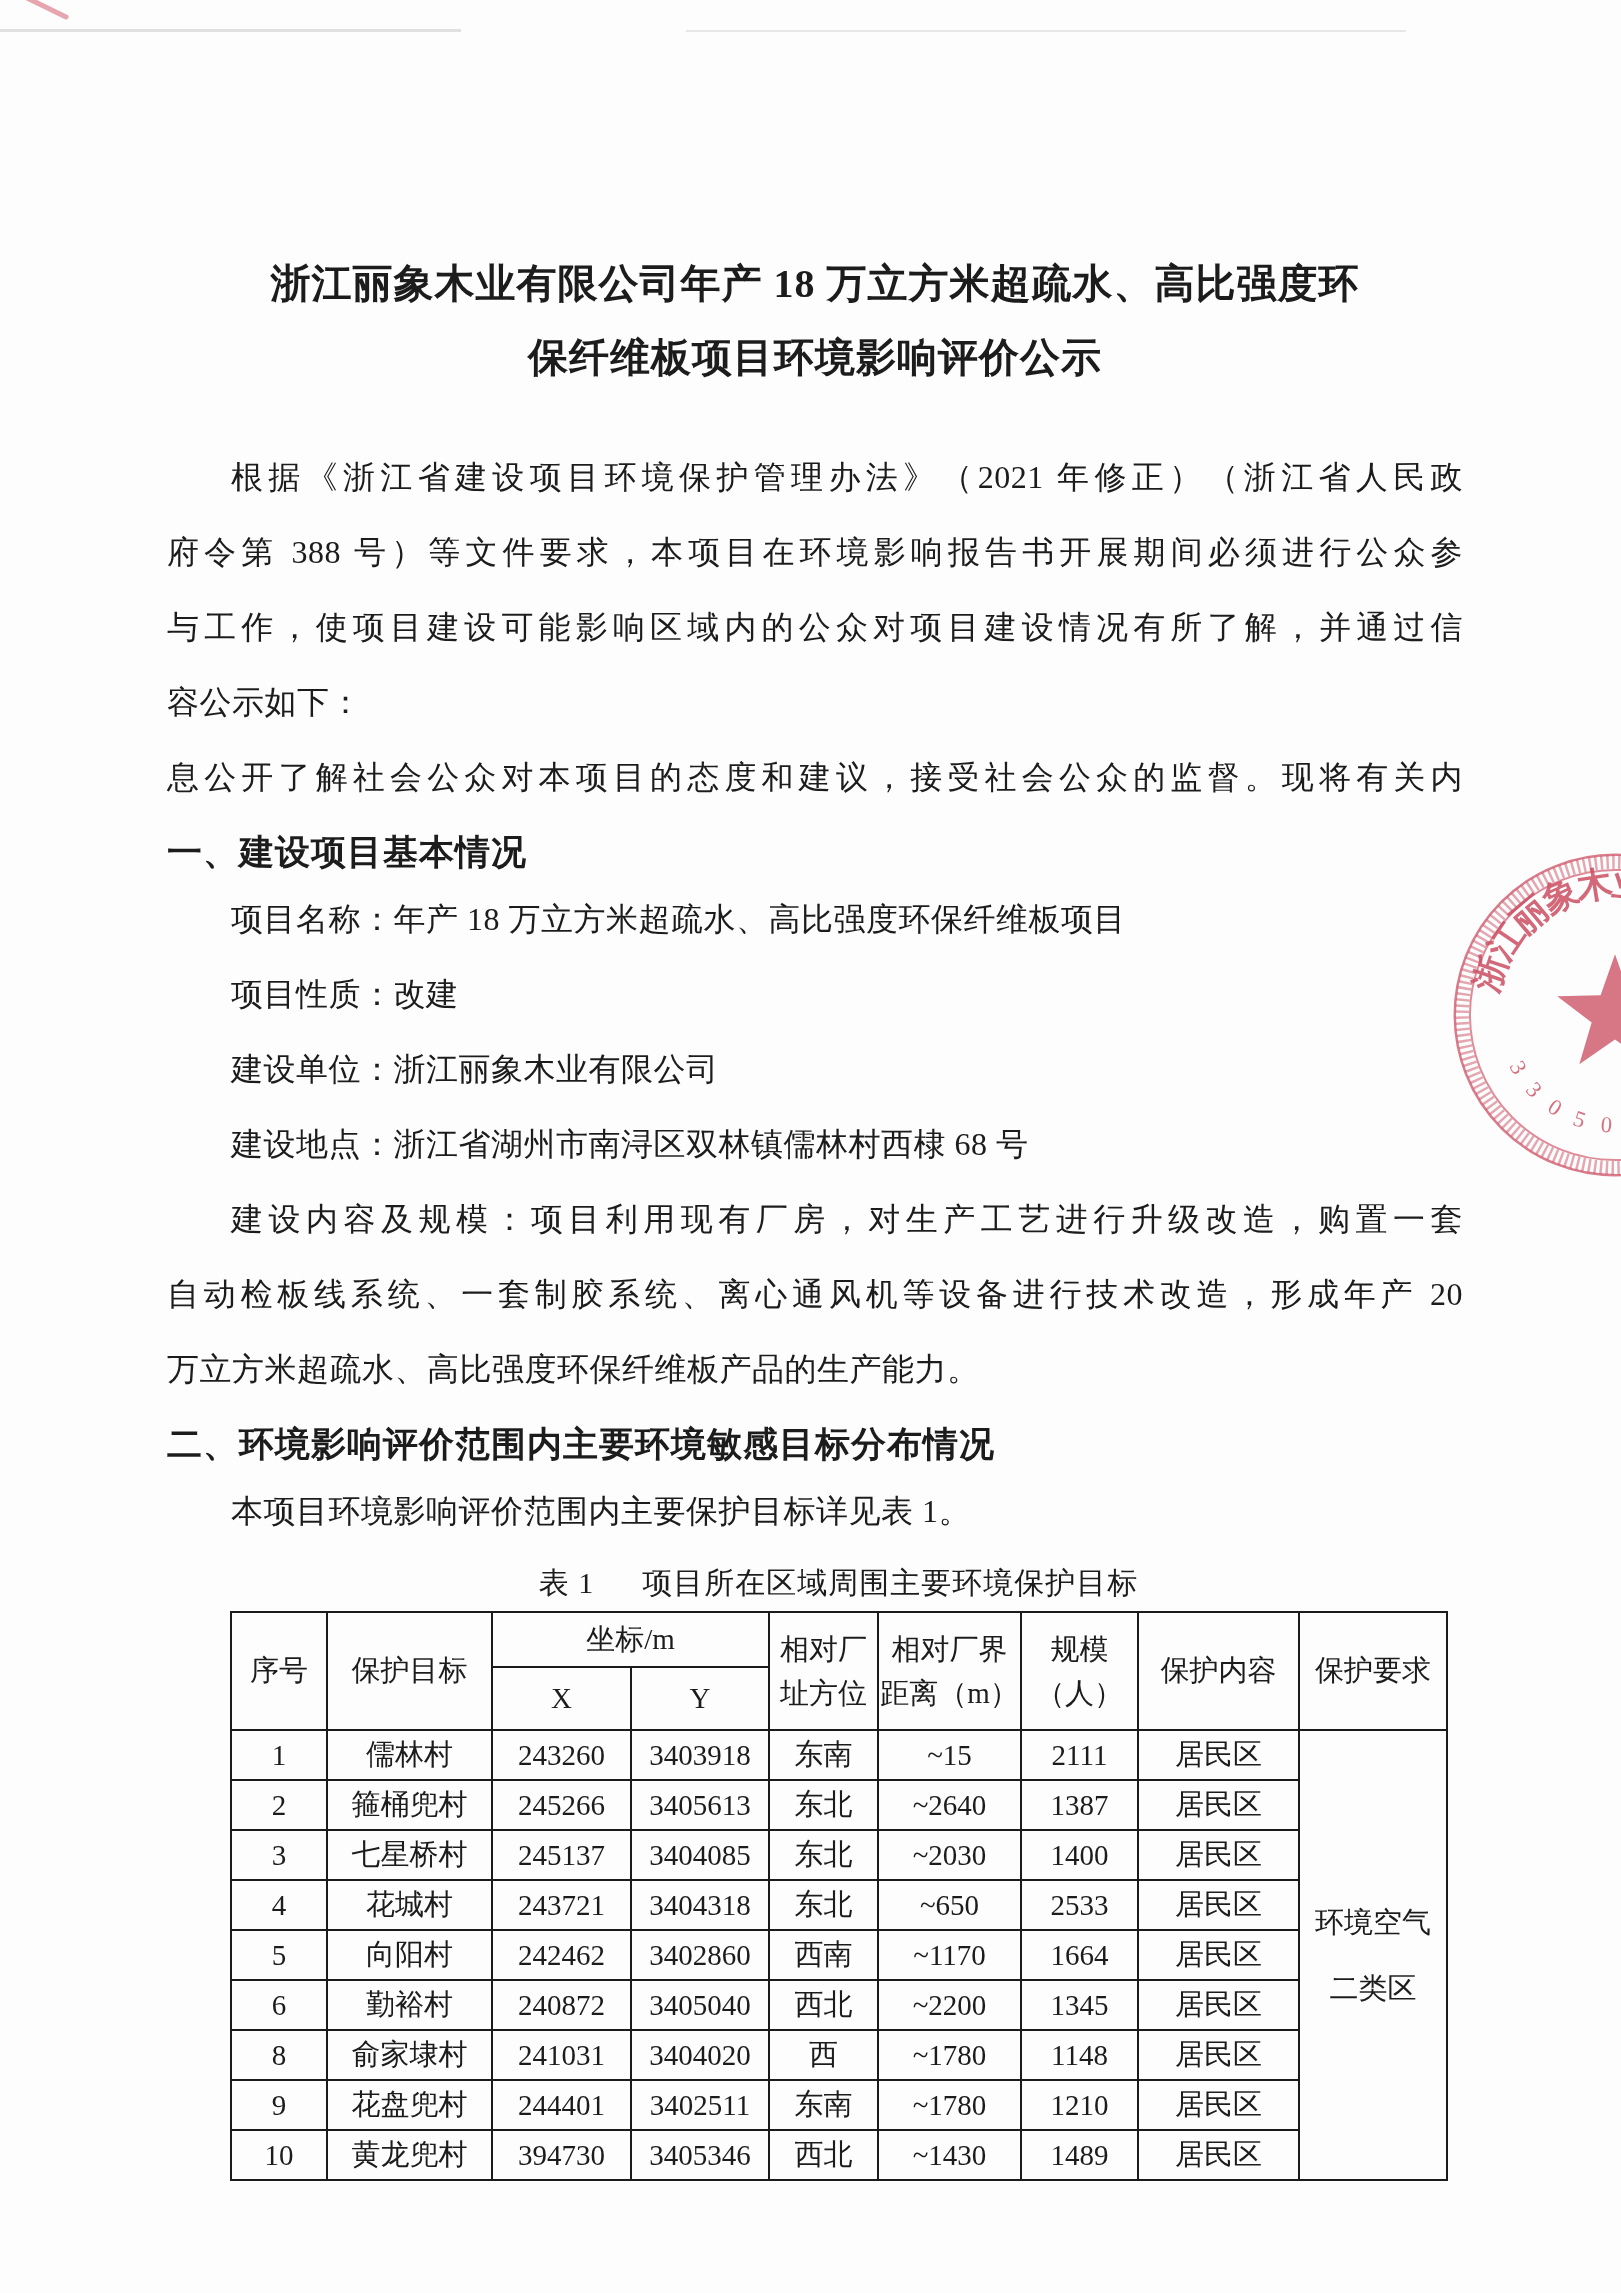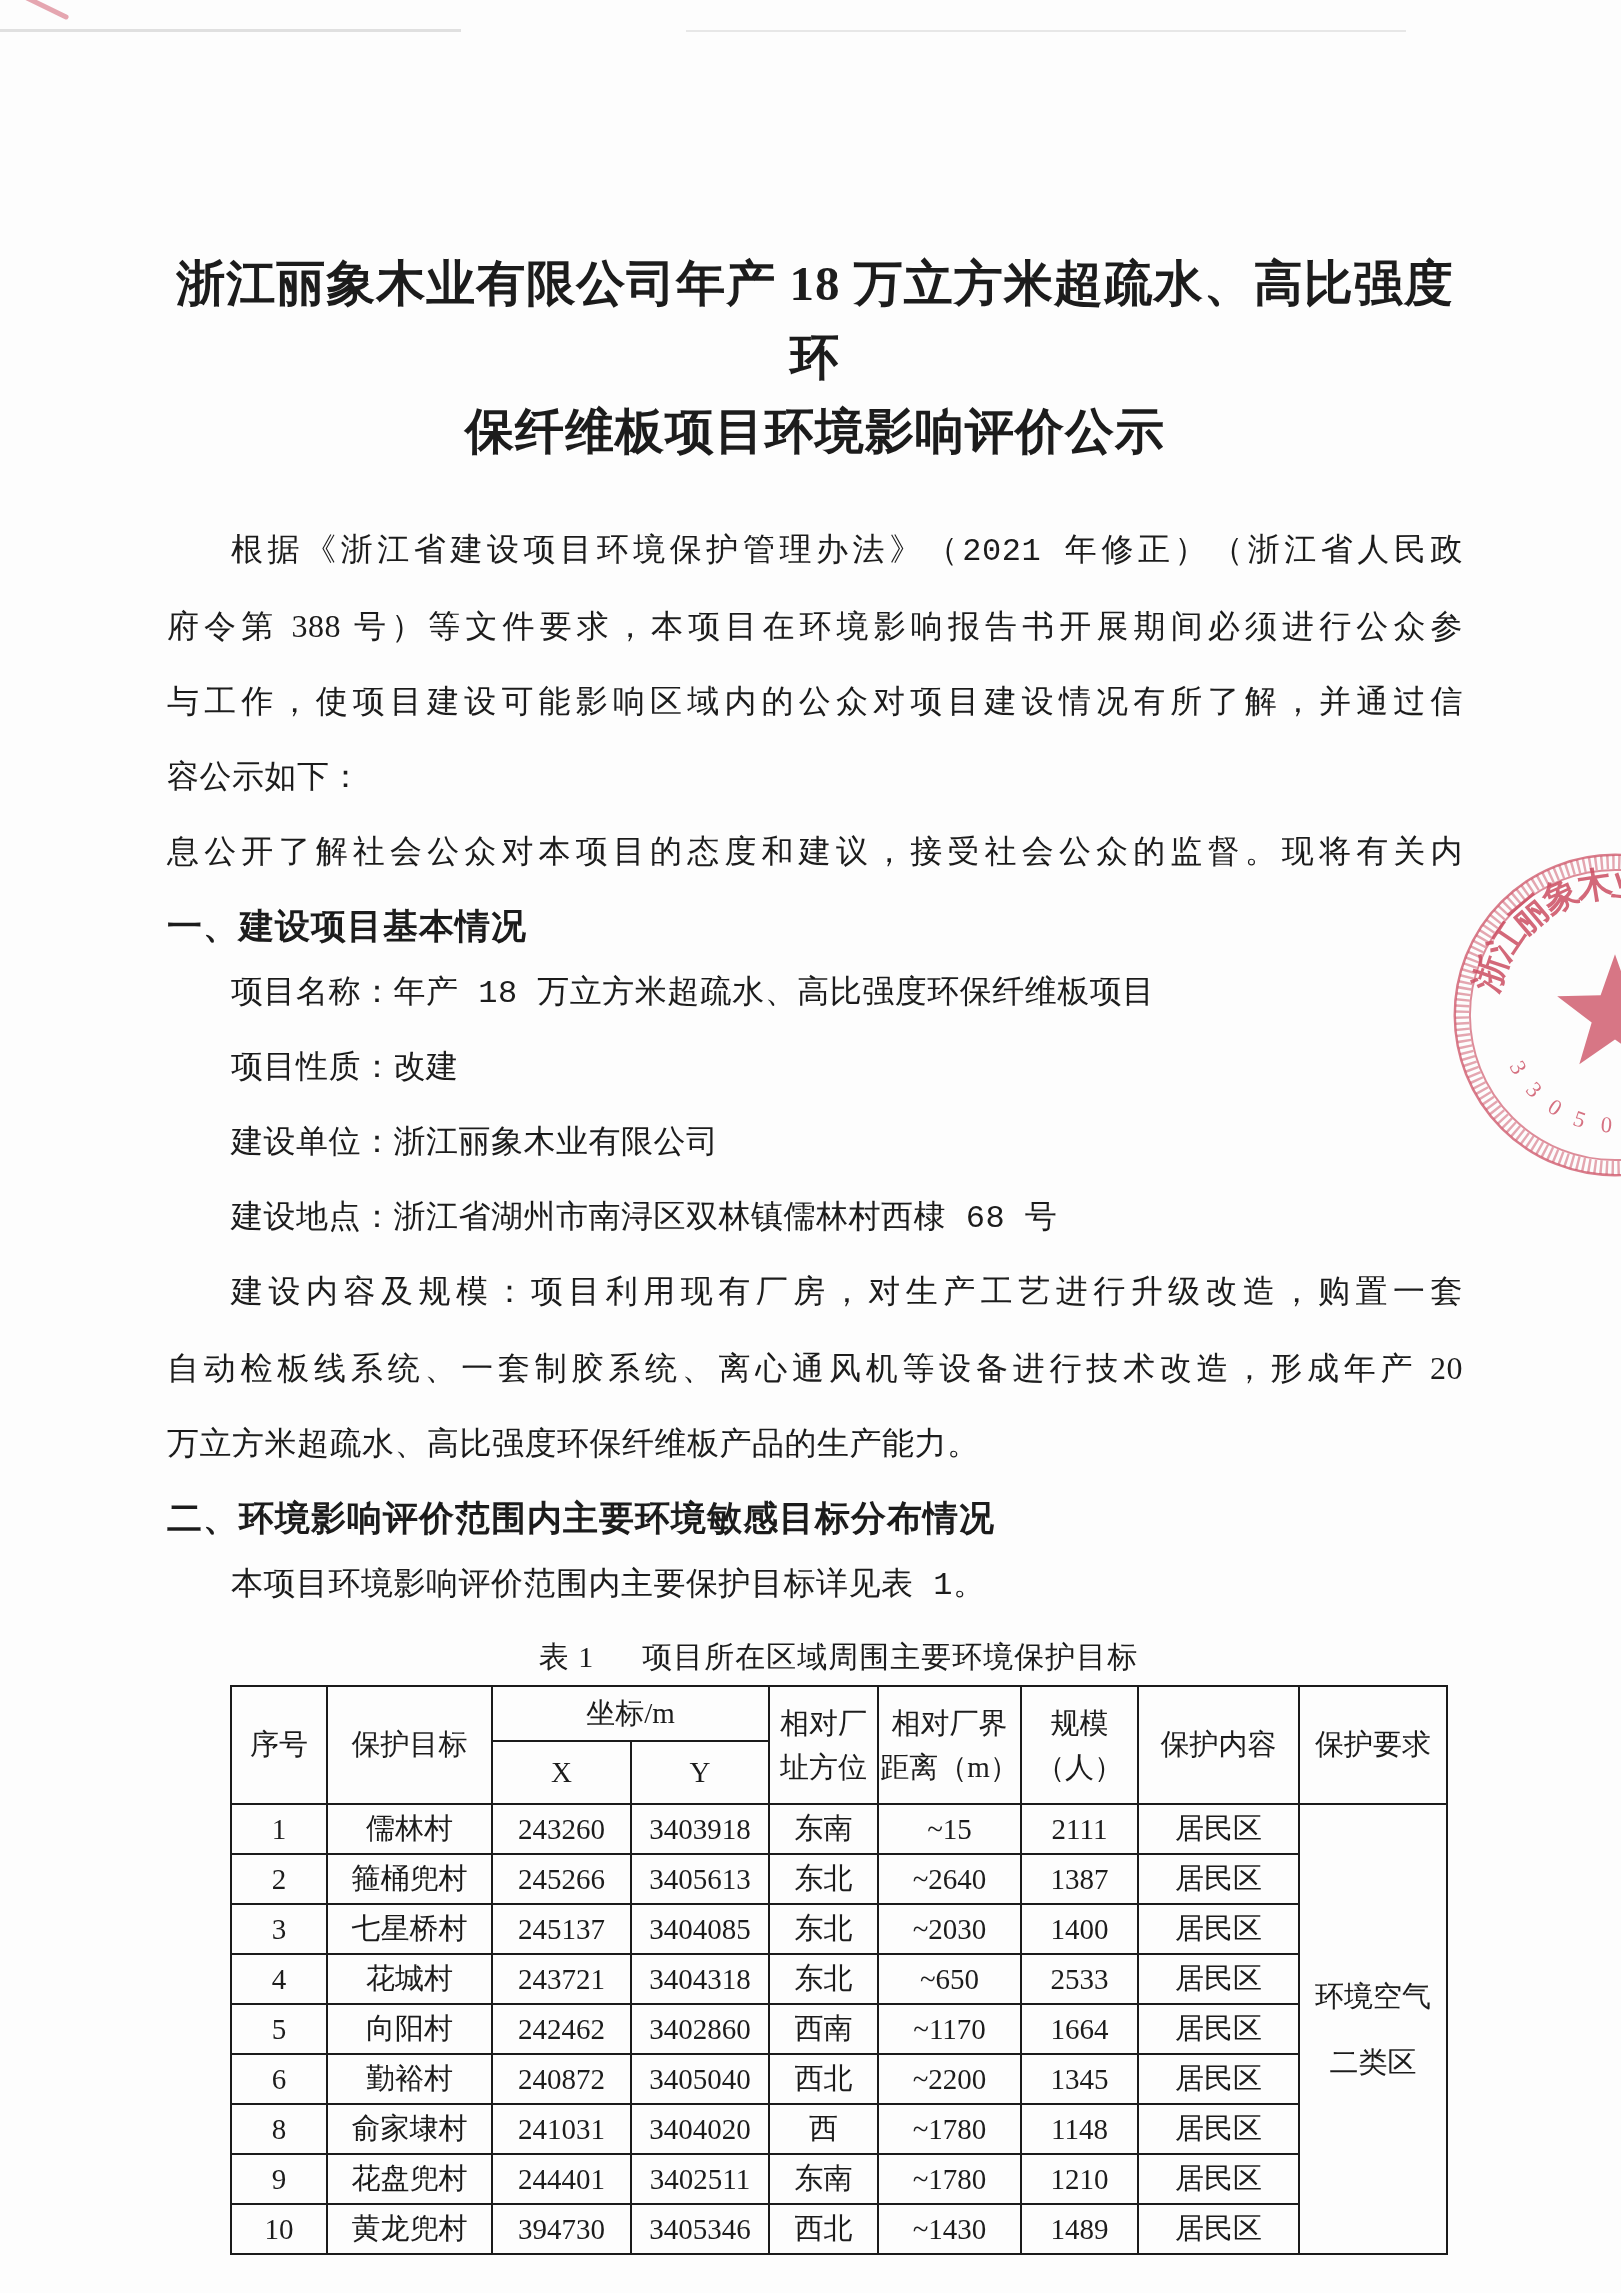--- a/index.html
+++ b/index.html
@@ -13,26 +13,26 @@
   }
   
   .scanline{position:absolute;pointer-events:none;}
   .scanline.a{left:0;top:29px;width:461px;height:2.9px;background:#c8c8c8;opacity:.55;}
   .scanline.b{left:686px;top:30px;width:720px;height:2px;background:#d9d9d9;opacity:.6;}
   .red-mark{position:absolute;left:17.6px;top:3.9px;width:53px;height:4.9px;
     background:rgba(205,79,99,.5);border-radius:2.9px;transform:rotate(26deg);}
   
   .content{position:absolute;left:167px;top:0;width:1296px;}
   .doc-title{padding-top:247px;text-align:center;font-weight:700;
-    font-size:49px;line-height:74px;letter-spacing:1px;font-family:Liberation Serif, serif;}
+    font-size:40px;line-height:74px;letter-spacing:1px;font-family:Liberation Serif, serif;}
   .para{margin-top:45px;}
   .bline{font-size:32px;line-height:75px;letter-spacing:0.5px;}
   .jline{text-align:justify;text-align-last:justify;}
   .lline{text-align:left;}
-  .ind{text-indent:2em;font-family:Liberation Mono, monospace;}
+  .ind{text-indent:2em;}
   .sec-heading{font-family:"Liberation Sans","DejaVu Sans",sans-serif;
     font-weight:700;font-size:35px;line-height:61px;margin-top:5.9px;
     letter-spacing:1px;}
   
   .tablewrap{margin-left:63px;width:1217px;margin-top:9.8px;}
   .tbl-caption{text-align:center;font-size:30px;line-height:47px;letter-spacing:1px;}
   .tbl-caption .cap-label{margin-right:1.6em;}
   table.env{border-collapse:collapse;table-layout:fixed;width:1217px;
     margin-top:5.9px;font-size:29px;}
   table.env td,table.env th{border:2px solid #1b1b1b;text-align:center;

